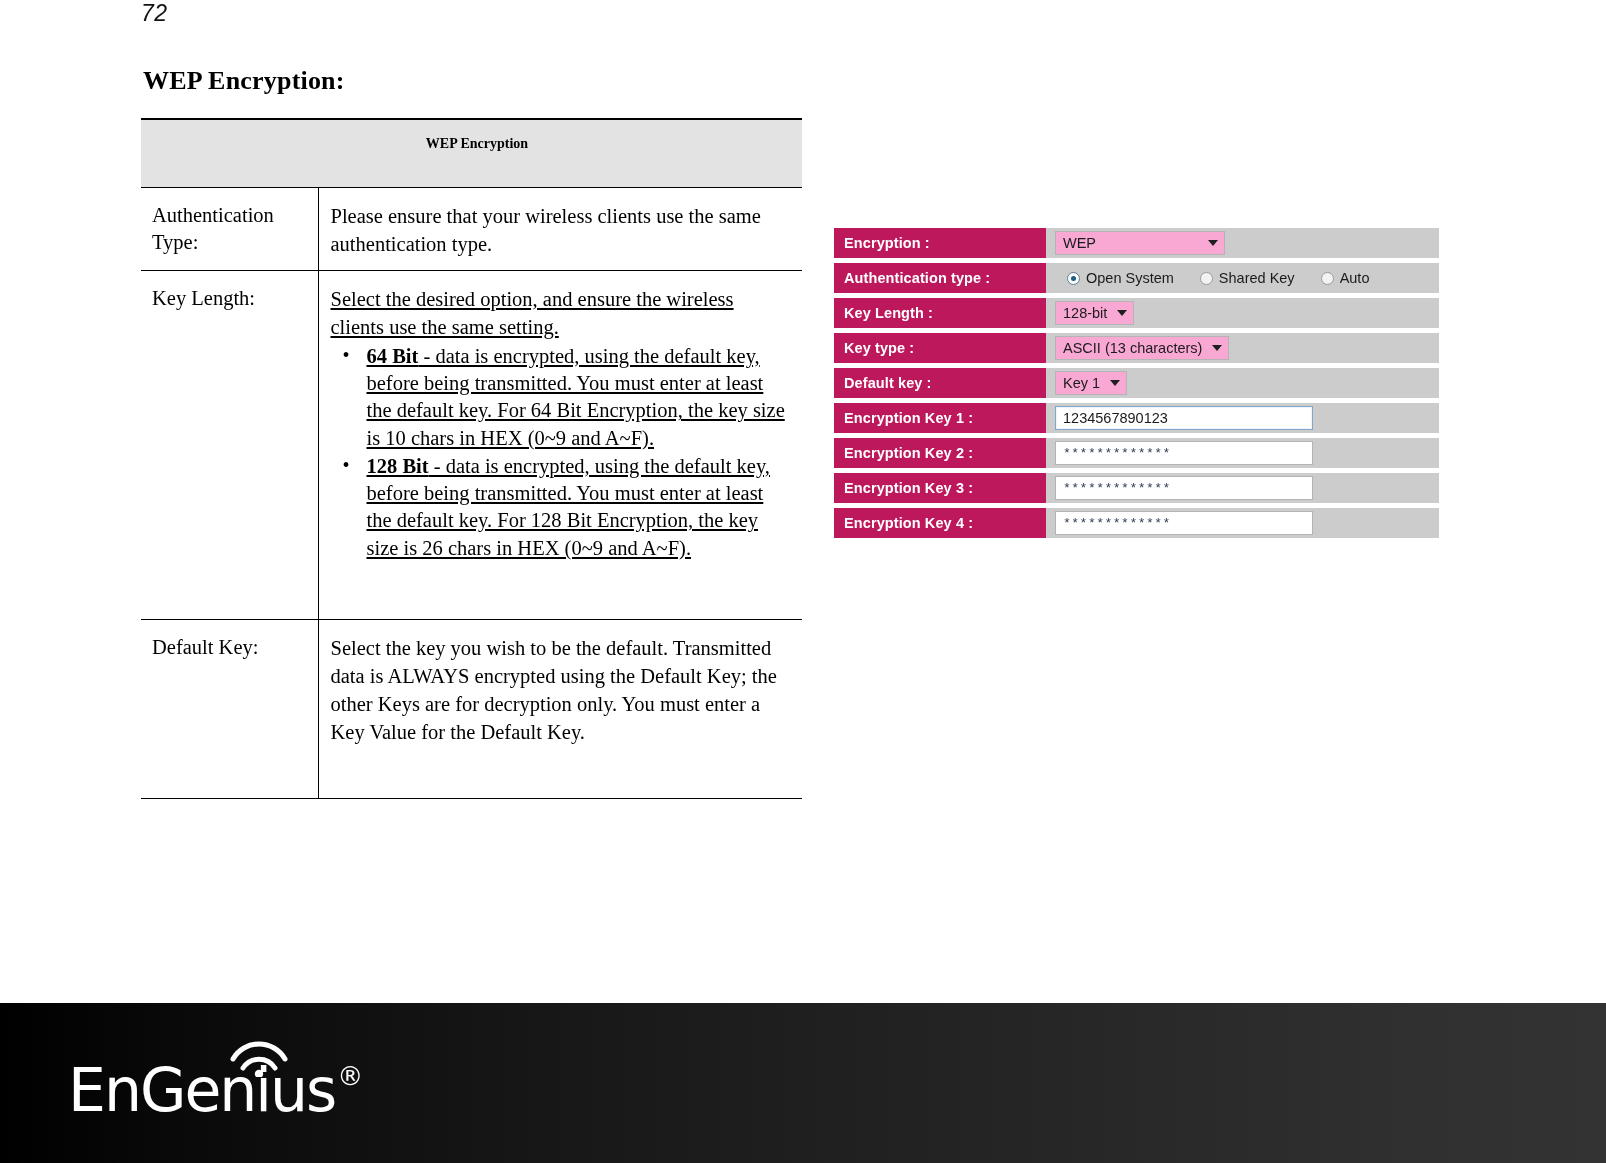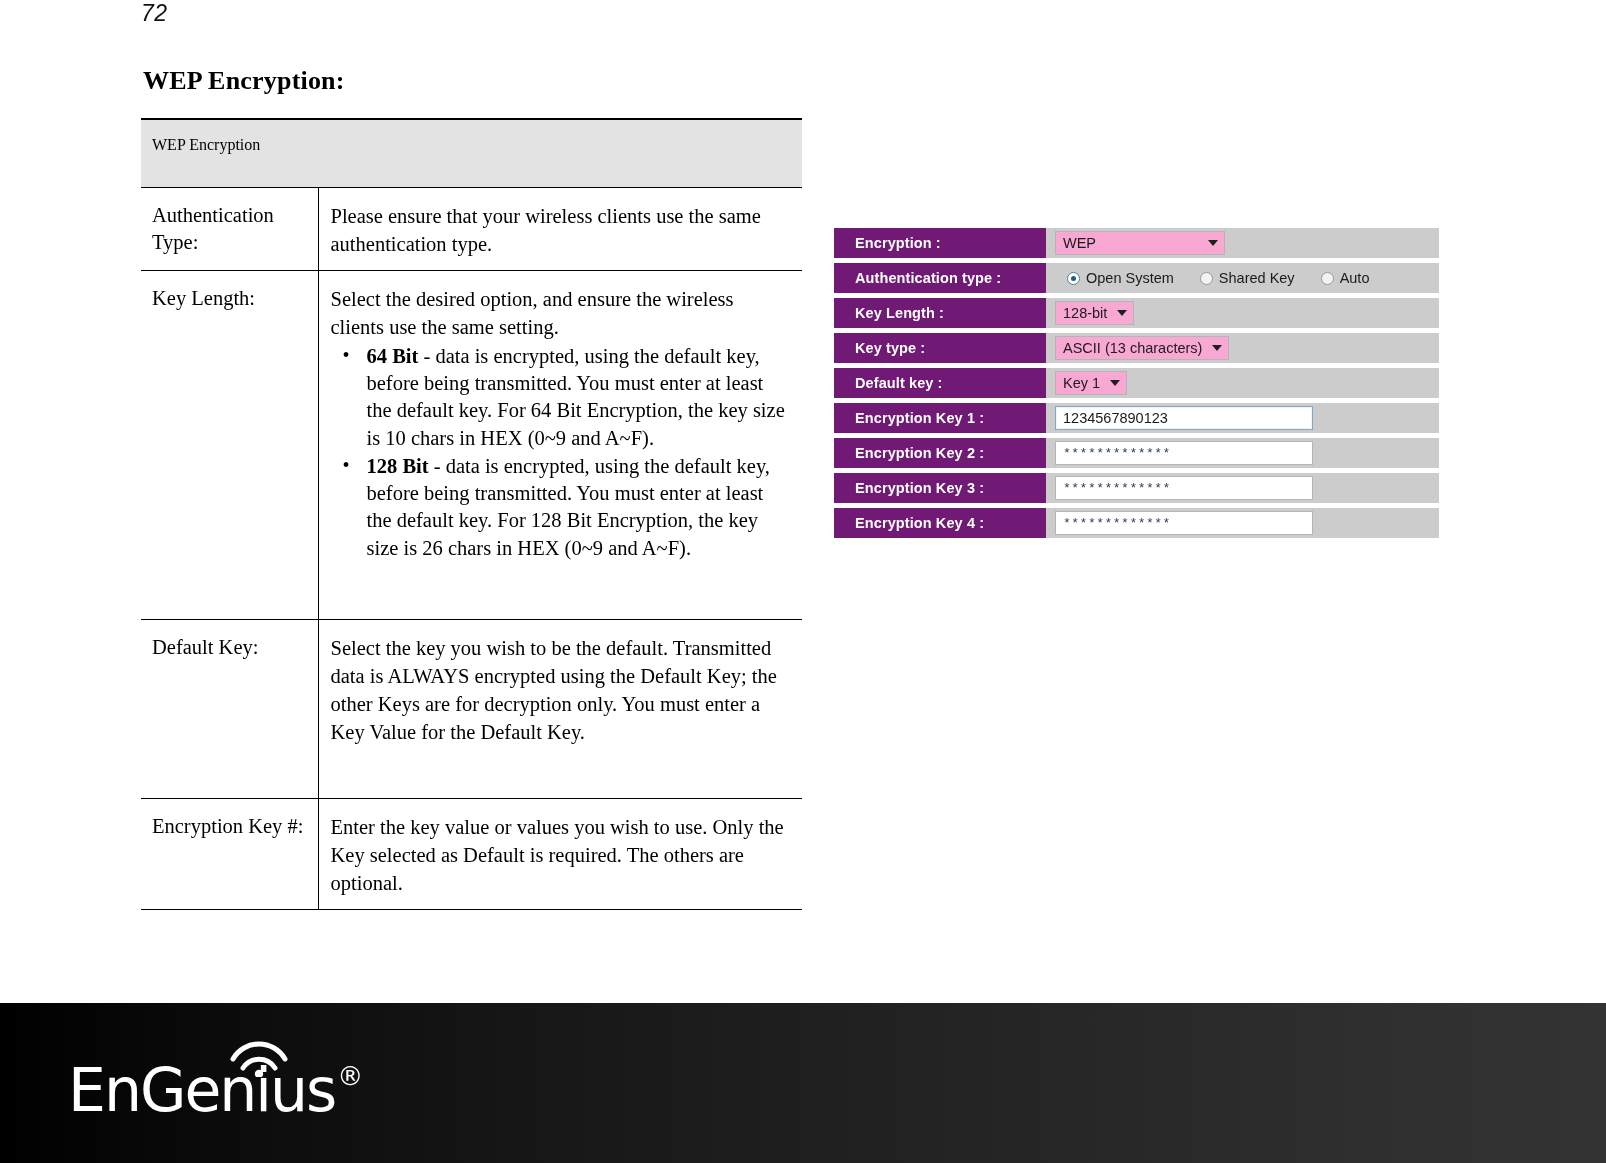--- a/index.html
+++ b/index.html
@@ -58,22 +58,23 @@
     vertical-align: top;
     padding: 0;
   }
 
   .thead-row td {
     background: #e3e3e3;
     border-top: 2.5px solid #000;
     border-bottom: 1.6px solid #000;
     height: 68px;
     padding: 16px 0 0 11px;
-    font-weight: normal;
-    font-size: 16px;
+    font-weight: bold;
+    font-size: 14px;
+    text-align: center;
   }
 
   .body-row td {
     border-bottom: 1.6px solid #000;
   }
   .body-row td.label-cell {
     width: 177px;
     border-right: 1.6px solid #000;
     font-weight: normal;
     padding: 14px 12px 10px 11px;
@@ -99,47 +100,47 @@
   }
   ul.bullets li::before {
     content: "\2022";
     position: absolute;
     left: -24px;
     top: -1px;
     font-size: 20px;
   }
   ul.bullets li b { font-weight: bold; }
 
-  .pad-bottom-lg { padding-bottom: 56px !important; }
+  .pad-bottom-lg { padding-bottom: 56px !important; text-decoration: underline; }
   .pad-bottom-md { padding-bottom: 52px !important; margin-left: 8px; }
 
   
   #config-panel {
     position: absolute;
     left: 834px;
     top: 228px;
     width: 605px;
   }
   .cfg-row {
     display: flex;
     align-items: stretch;
     height: 30px;
     margin-bottom: 5px;
   }
   .cfg-label {
     width: 212px;
     flex: 0 0 212px;
-    background: #701a75;
+    background: #be185d;
     color: #ffffff;
     font-family: "Liberation Sans", sans-serif;
     font-weight: bold;
     font-size: 14.5px;
     display: flex;
     align-items: center;
-    padding-left: 21px;
+    padding-left: 10px;
     letter-spacing: 0.1px;
   }
   .cfg-value {
     flex: 1 1 auto;
     background: #cccccc;
     display: flex;
     align-items: center;
     padding-left: 9px;
   }
 
@@ -302,26 +303,20 @@
         </td>
       </tr>
 
       <tr class="body-row">
         <td class="label-cell">Default Key:</td>
         <td class="desc-cell pad-bottom-md">
           <p>Select the key you wish to be the default. Transmitted data is ALWAYS encrypted using the Default Key; the other Keys are for decryption only. You must enter a Key Value for the Default Key.</p>
         </td>
       </tr>
 
-      <tr class="body-row">
-        <td class="label-cell">Encryption Key #:</td>
-        <td class="desc-cell">
-          <p>Enter the key value or values you wish to use. Only the Key selected as Default is required. The others are optional.</p>
-        </td>
-      </tr>
     </tbody>
   </table>
 
   <div id="config-panel">
 
     <div class="cfg-row">
       <div class="cfg-label">Encryption :</div>
       <div class="cfg-value">
         <div class="sel wide">
           <span class="sel-text">WEP</span>

